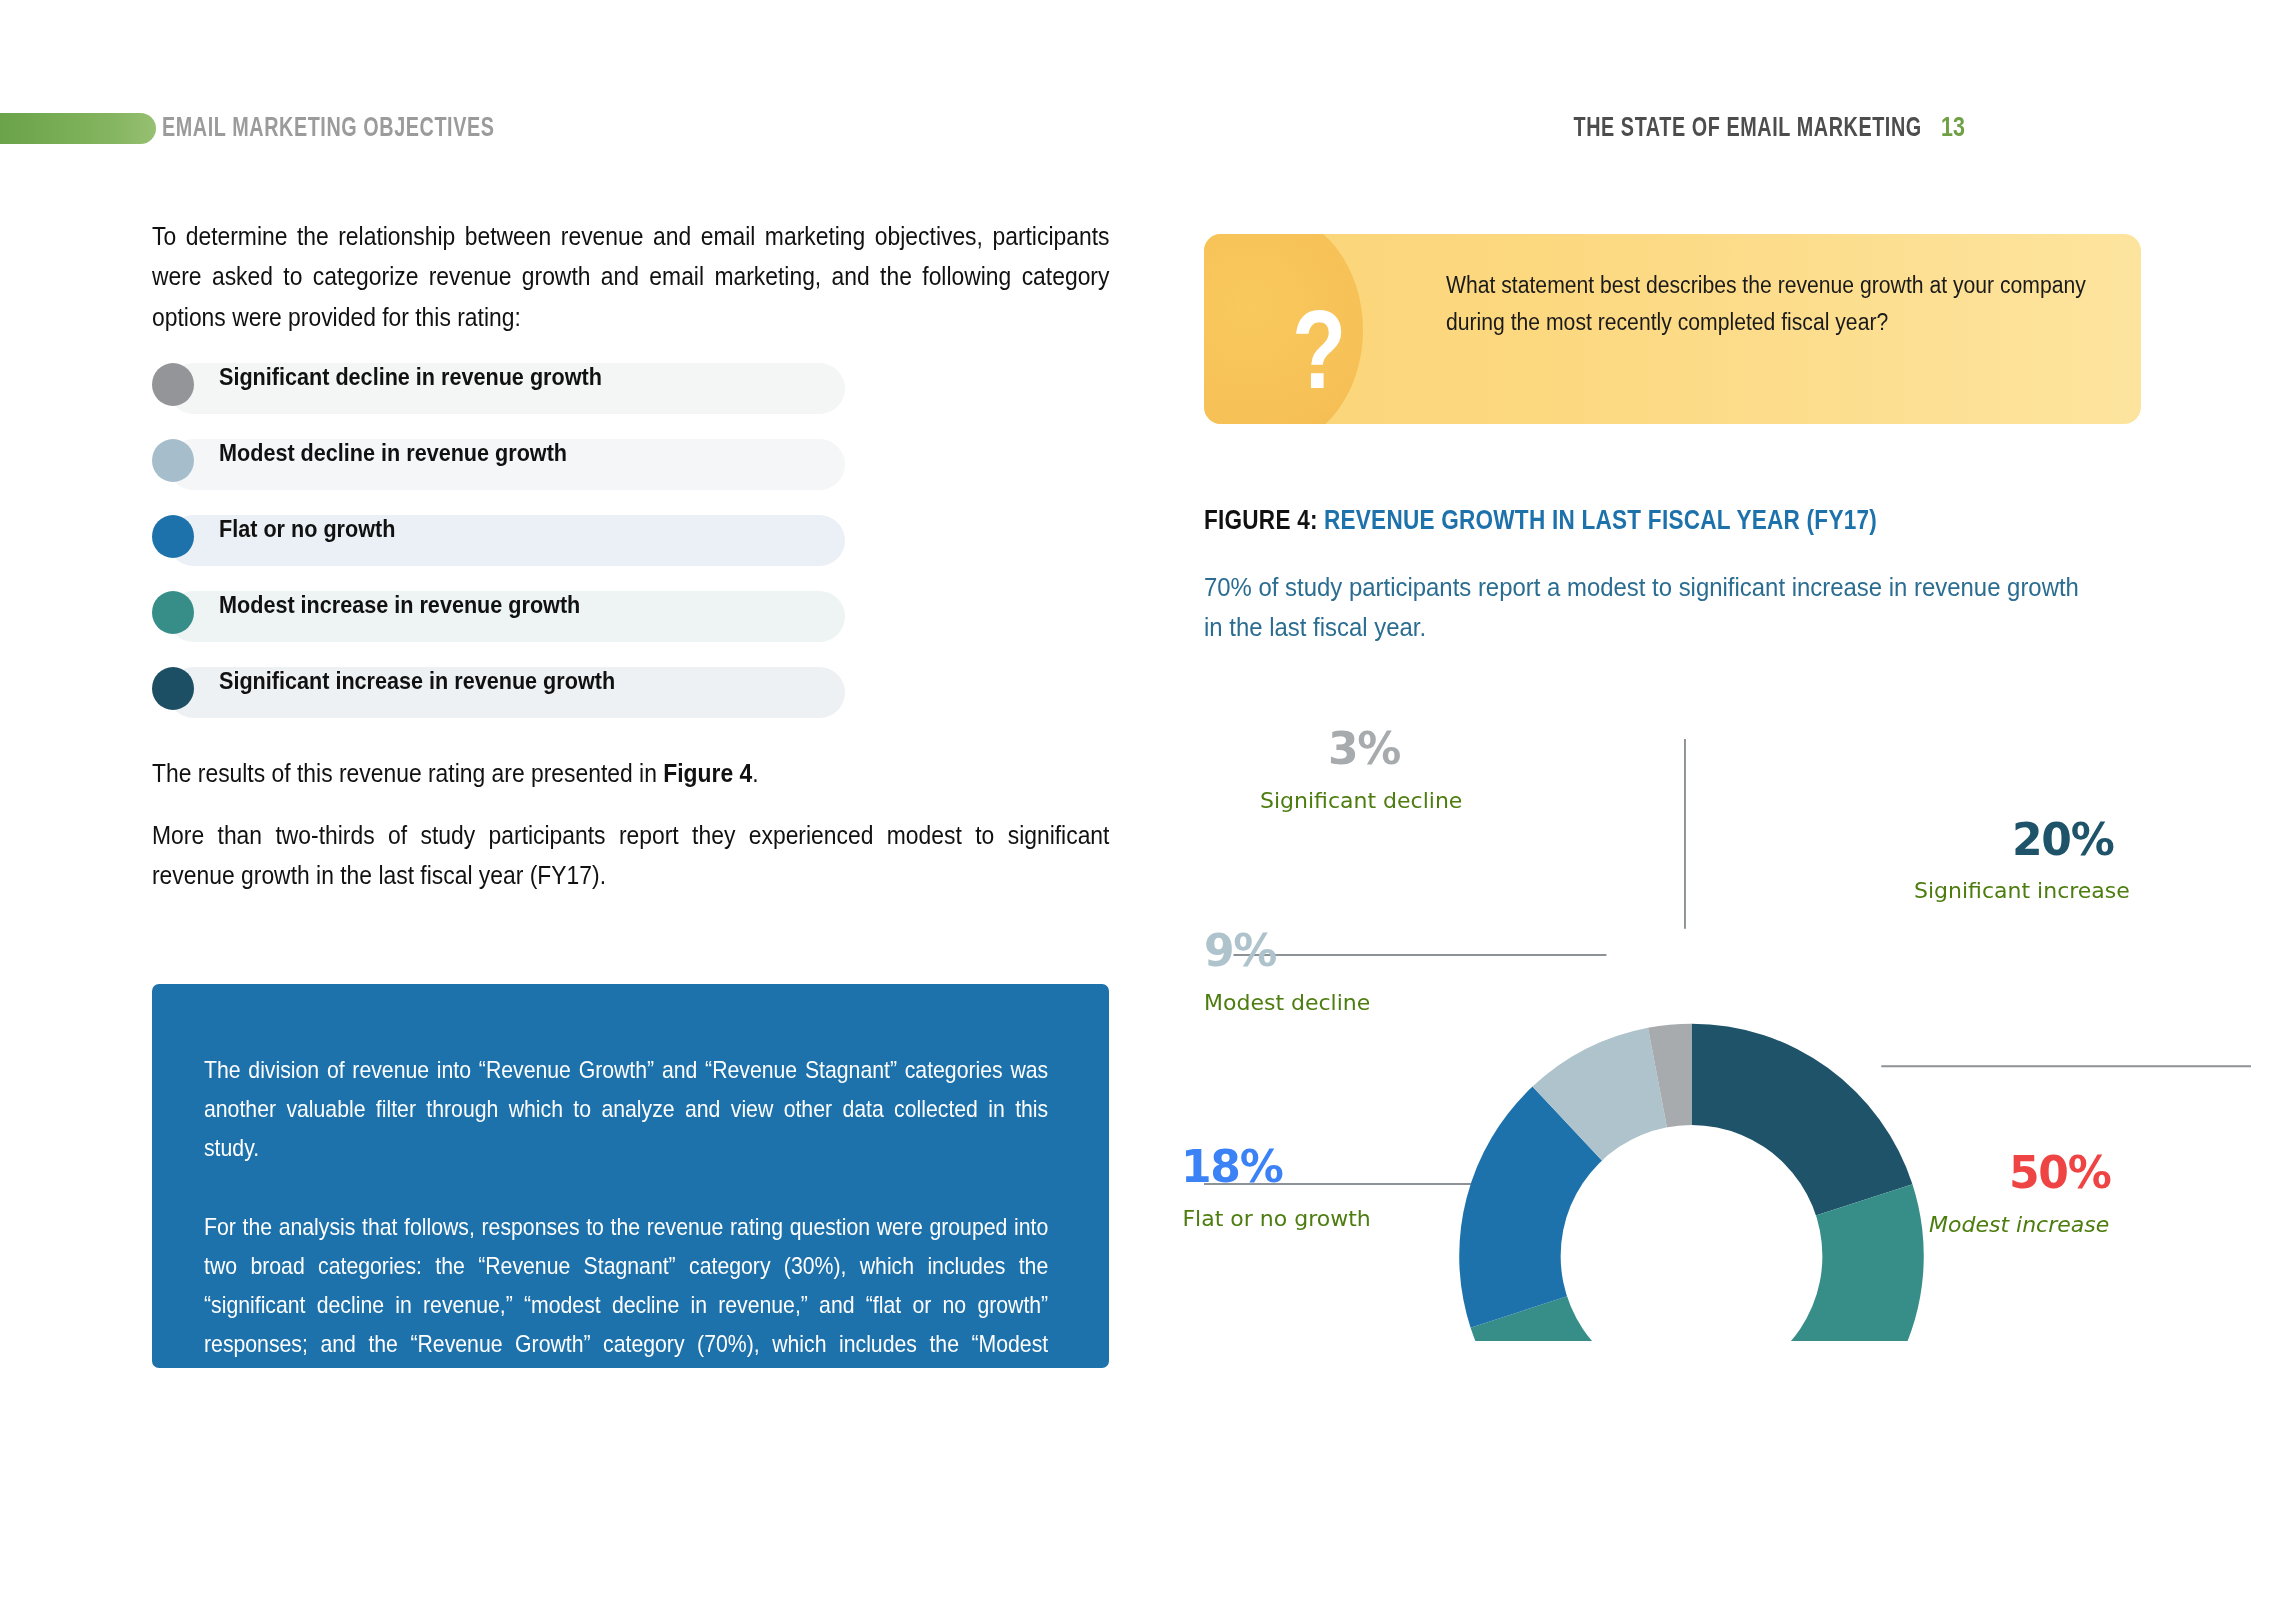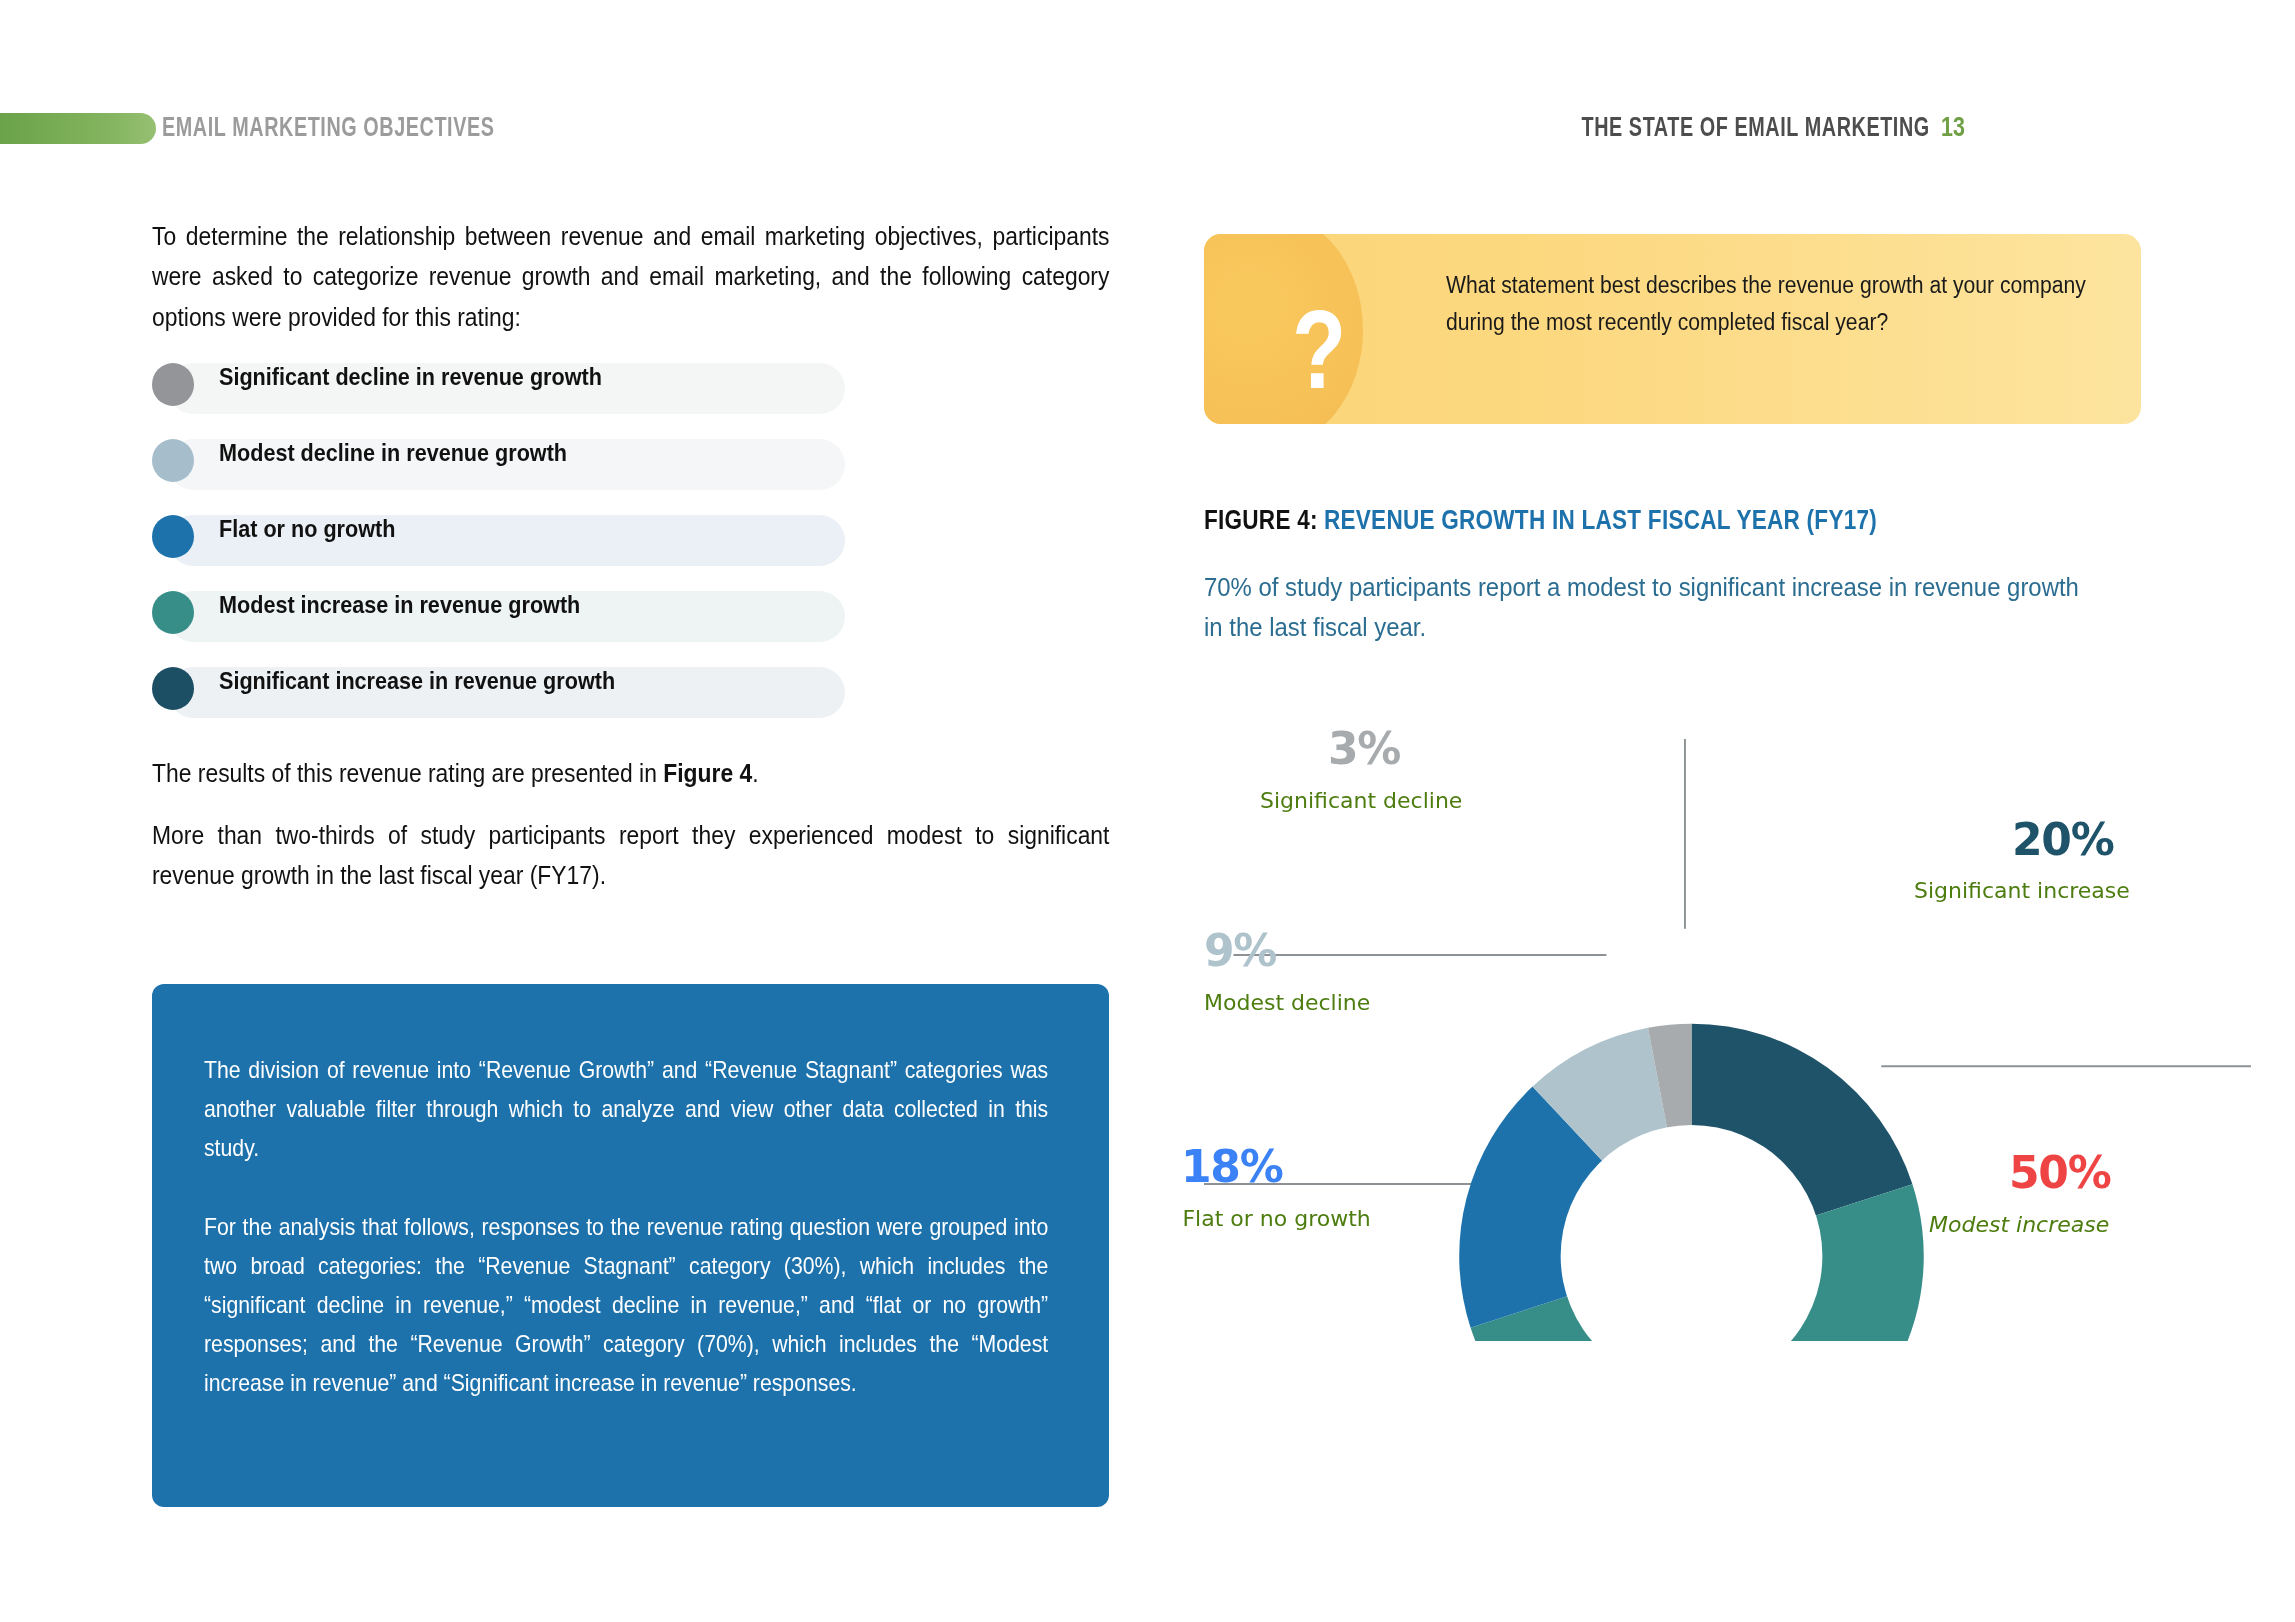--- a/index.html
+++ b/index.html
@@ -21,21 +21,21 @@
   }
   #hdr-section{
     position:absolute;left:162px;top:103px;
     font-size:27.5px;font-weight:bold;letter-spacing:0.8px;
     color:#9b9b9b;
     transform:scaleX(.72);transform-origin:left center;
     white-space:nowrap;
   }
   #hdr-right{
     position:absolute;right:58px;top:103px;
-    display:flex;align-items:flex-start;gap:12px;
+    display:flex;align-items:flex-start;gap:20px;
     white-space:nowrap;
   }
   #hdr-doc{
     font-size:27.5px;font-weight:bold;letter-spacing:0.8px;color:#4d4d4d;
     transform:scaleX(.72);transform-origin:right center;
   }
   #hdr-page{
     font-size:27.5px;font-weight:bold;color:#6fa045;
     transform:scaleX(.78);transform-origin:left center;
   }
@@ -68,22 +68,22 @@
   }
   .legend-label{
     position:relative;z-index:2;margin-left:25px;
     font-size:24px;font-weight:bold;color:#111;
     transform:scaleX(.90);transform-origin:left center;
     white-space:nowrap;
   }
 
   
   #callout{
-    position:absolute;left:152px;top:984px;width:957px;height:523px;
-    background:#1E72AC;border-radius:12px;
+    position:absolute;left:152px;top:984px;width:957px;height:384px;
+    background:#1E72AC;border-radius:7px;
   }
   .callout-par{
     position:absolute;left:52px;width:844px;
     font-size:23.6px;line-height:1.66;color:#ffffff;
     text-align:justify;text-justify:inter-word;
     transform:scaleX(.90);transform-origin:left top;
     width:938px;
   }
   #callout-p1{top:43px;}
   #callout-p2{top:200px;}

